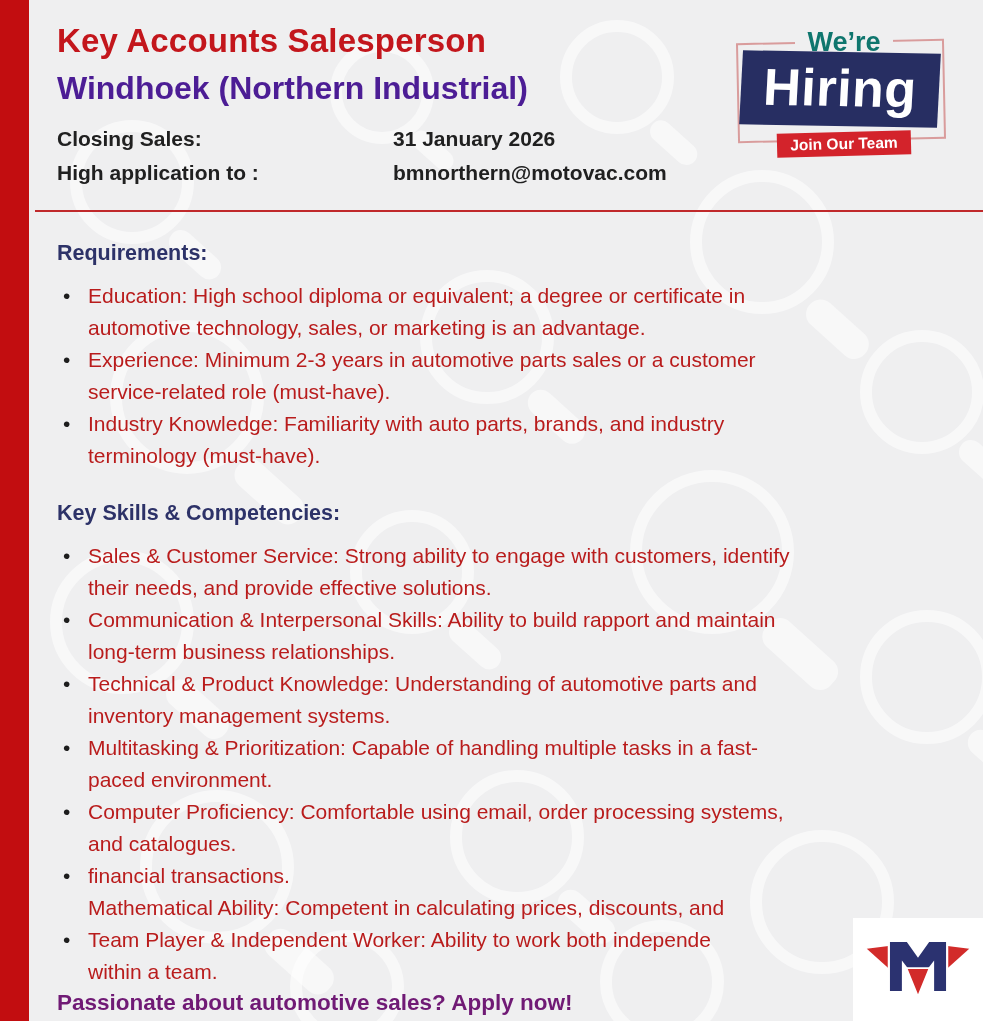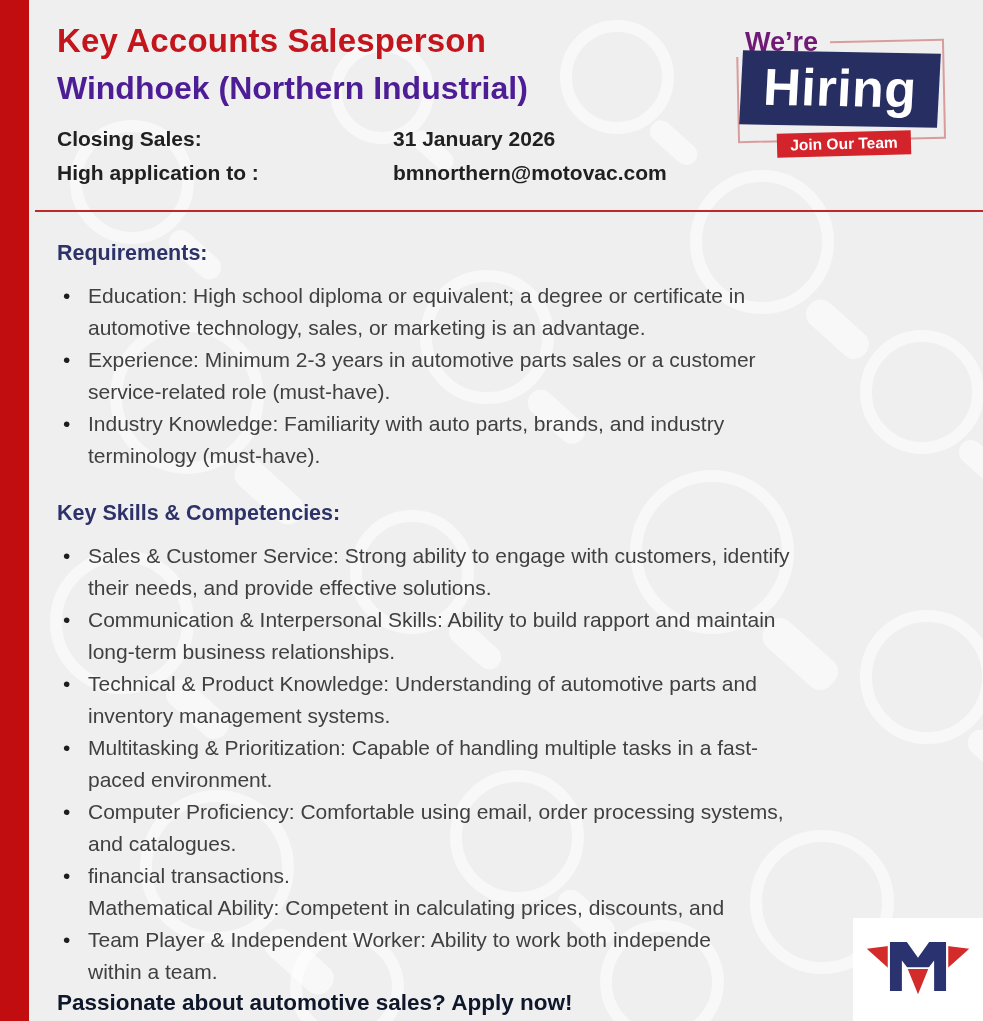--- a/index.html
+++ b/index.html
@@ -31,29 +31,29 @@
   .meta-row{display:flex;font-weight:bold;font-size:21px;line-height:34px;color:#202020;}
   .meta-label{width:336px;flex:none;}
 
   .divider{border:none;border-top:2px solid #c0292b;margin:20px -40px 0 -22px;}
 
   .sec-heading{margin:26px 0 0;font-size:21.5px;line-height:30px;font-weight:bold;color:#2d3268;}
 
   ul.blist{list-style:none;margin:12px 0 0;padding:0;}
   ul.blist li{display:flex;align-items:flex-start;}
   .bm{flex:none;width:31px;padding-left:6px;box-sizing:border-box;font-size:21px;line-height:32px;color:#1d1d1d;}
-  .bt{font-size:21px;line-height:32px;color:#404040;}
+  .bt{font-size:21px;line-height:32px;color:#b91c1c;}
   .ln{display:block;white-space:nowrap;}
 
-  .footer-cta{font-size:22.5px;line-height:30px;font-weight:bold;color:#0f172a;}
+  .footer-cta{font-size:22.5px;line-height:30px;font-weight:bold;color:#701a75;}
 
   
   .badge{position:absolute;top:18px;right:28px;width:222px;height:122px;z-index:2;}
   .badge-outline{position:absolute;left:4px;top:23px;width:204px;height:96px;border:2px solid #d99c9c;transform:rotate(-1.2deg);}
-  .badge-top{position:absolute;top:10px;left:0;width:100%;text-align:left;z-index:3;font-size:27px;font-weight:bold;color:#701a75;line-height:28px;}
+  .badge-top{position:absolute;top:10px;left:0;width:100%;text-align:center;z-index:3;font-size:27px;font-weight:bold;color:#0f766e;line-height:28px;}
   .badge-top span{background:#efeff0;padding:0 12px;}
   .badge-main{
     position:absolute;top:34px;left:8px;width:198px;height:74px;
     background:#272e62;color:#ffffff;
     font-size:52px;font-weight:bold;letter-spacing:.5px;
     text-align:center;line-height:72px;
     transform:skewX(-2deg) rotate(1deg);z-index:4;
   }
   .badge-ribbon{
     position:absolute;left:44px;bottom:-16px;width:134px;

